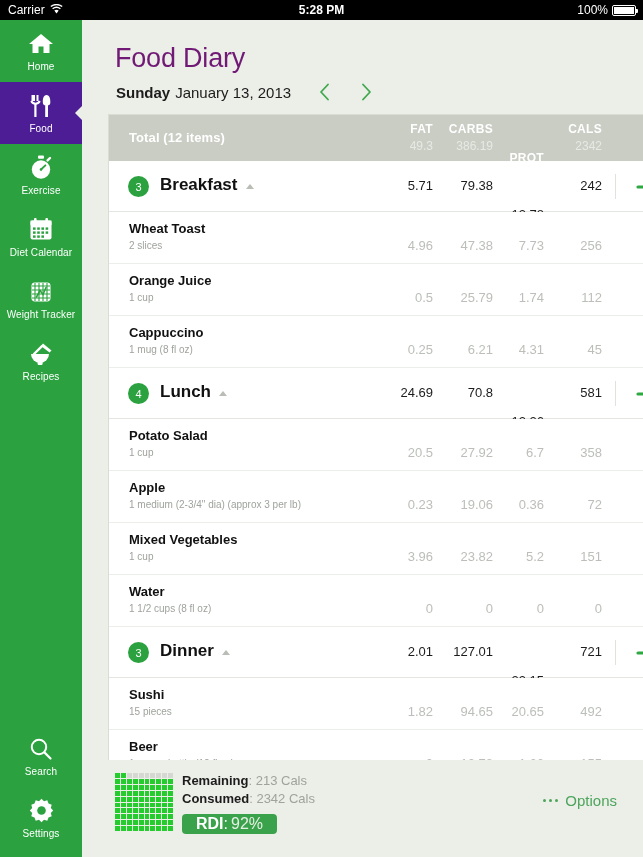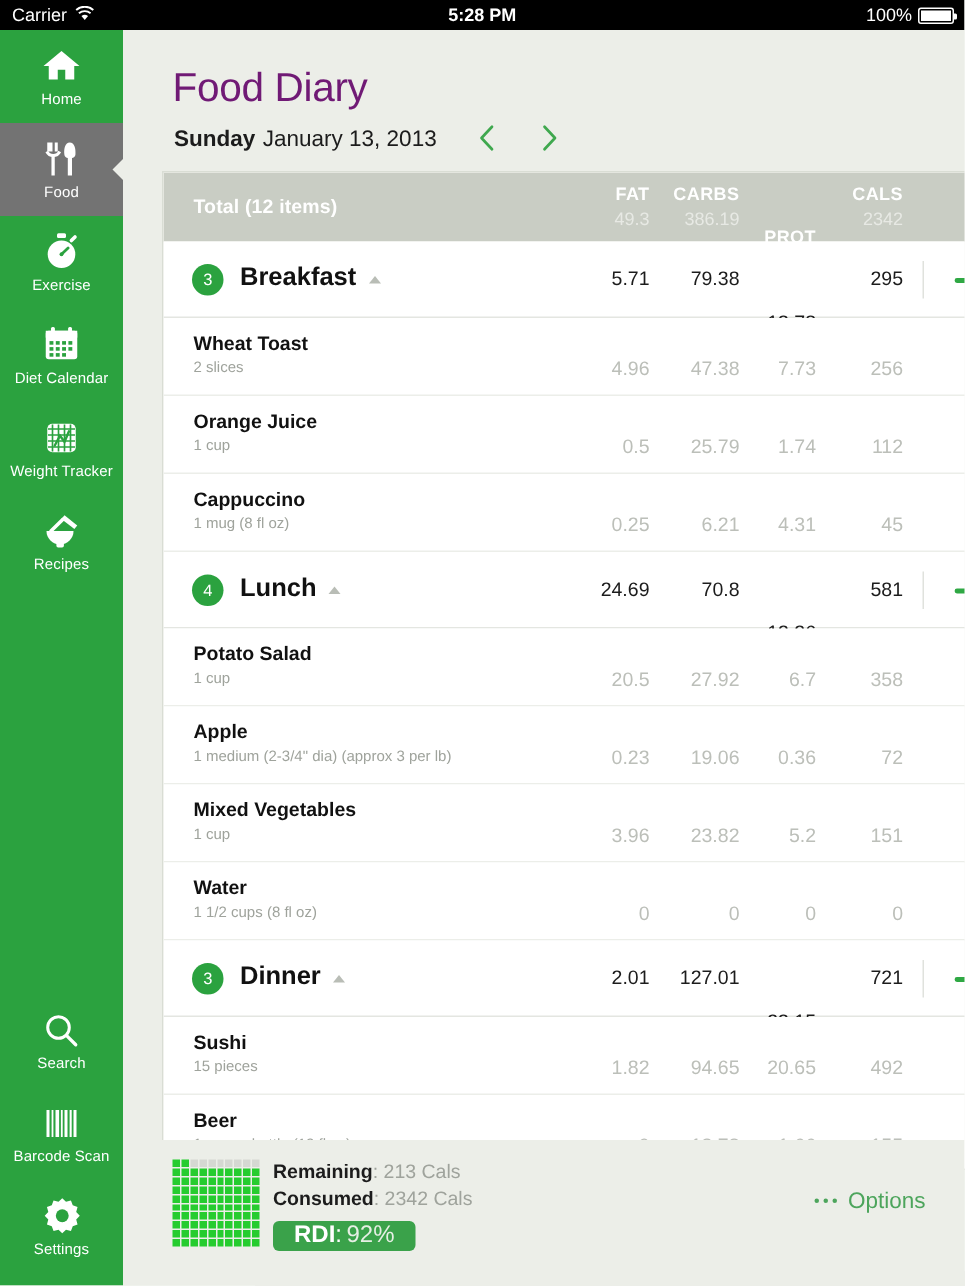--- a/index.html
+++ b/index.html
@@ -100,21 +100,21 @@
     justify-content: center;
     gap: 4px;
     box-sizing: border-box;
   }
   .side-item .side-label {
     font-size: 10px;
     letter-spacing: 0.1px;
     white-space: nowrap;
   }
   .side-item.active {
-    background: #737373;
+    background: #4c1d95;
   }
   .side-item.active::after {
     content: "";
     position: absolute;
     right: -1px;
     top: 50%;
     margin-top: -8px;
     border-top: 8px solid transparent;
     border-bottom: 8px solid transparent;
     border-right: 8px solid #eceee8;
@@ -495,36 +495,20 @@
       <div class="side-item">
         <span class="side-icon">
           <svg width="24" height="24" viewBox="0 0 24 24">
             <circle cx="10" cy="10" r="7.2" stroke="#fff" stroke-width="2" fill="none"></circle>
             <path d="M15.4 15.4 L21.5 21.5" stroke="#fff" stroke-width="2.2" stroke-linecap="round"></path>
           </svg>
         </span>
         <span class="side-label">Search</span>
       </div>
 
-      <div class="side-item">
-        <span class="side-icon">
-          <svg width="24" height="20" viewBox="0 0 24 20">
-            <g fill="#fff">
-              <rect x="2" y="1" width="2" height="18"></rect>
-              <rect x="5.4" y="1" width="1.2" height="18"></rect>
-              <rect x="8" y="1" width="2.4" height="18"></rect>
-              <rect x="11.6" y="1" width="1.2" height="18"></rect>
-              <rect x="14" y="1" width="2" height="18"></rect>
-              <rect x="17.4" y="1" width="1.4" height="18"></rect>
-              <rect x="20" y="1" width="2" height="18"></rect>
-            </g>
-          </svg>
-        </span>
-        <span class="side-label">Barcode Scan</span>
-      </div>
 
       <div class="side-item">
         <span class="side-icon">
           <svg width="25" height="25" viewBox="0 0 25 25">
             <path d="M12.5 0.8 L15 3.2 L18.3 2.3 L19.5 5.5 L22.7 6.7 L21.8 10 L24.2 12.5 L21.8 15 L22.7 18.3 L19.5 19.5 L18.3 22.7 L15 21.8 L12.5 24.2 L10 21.8 L6.7 22.7 L5.5 19.5 L2.3 18.3 L3.2 15 L0.8 12.5 L3.2 10 L2.3 6.7 L5.5 5.5 L6.7 2.3 L10 3.2 Z" fill="#fff"></path>
             <circle cx="12.5" cy="12.5" r="4.3" fill="#2ba23f"></circle>
           </svg>
         </span>
         <span class="side-label">Settings</span>
       </div>
@@ -574,21 +558,21 @@
       </div>
 
       <div id="meals-container">
           <div class="meal-head">
             <div class="meal-badge">3</div>
             <div class="meal-name">Breakfast</div>
             <div class="meal-caret" style="left: 137px;"></div>
             <div class="mv c-fat">5.71</div>
             <div class="mv c-carbs">79.38</div>
             <div class="mv c-prot">13.78</div>
-            <div class="mv c-cals">295</div>
+            <div class="mv c-cals">242</div>
             <div class="meal-sep"></div>
             <div class="plus-btn">
               <svg width="26" height="26" viewBox="0 0 26 26">
                 <path d="M13 3 L13 23 M3 13 L23 13" stroke="#2fa844" stroke-width="3.2" stroke-linecap="round"></path>
               </svg>
             </div>
           </div>
           <div class="food-row">
             <div class="food-name">Wheat Toast</div>
             <div class="food-serving">2 slices</div>

